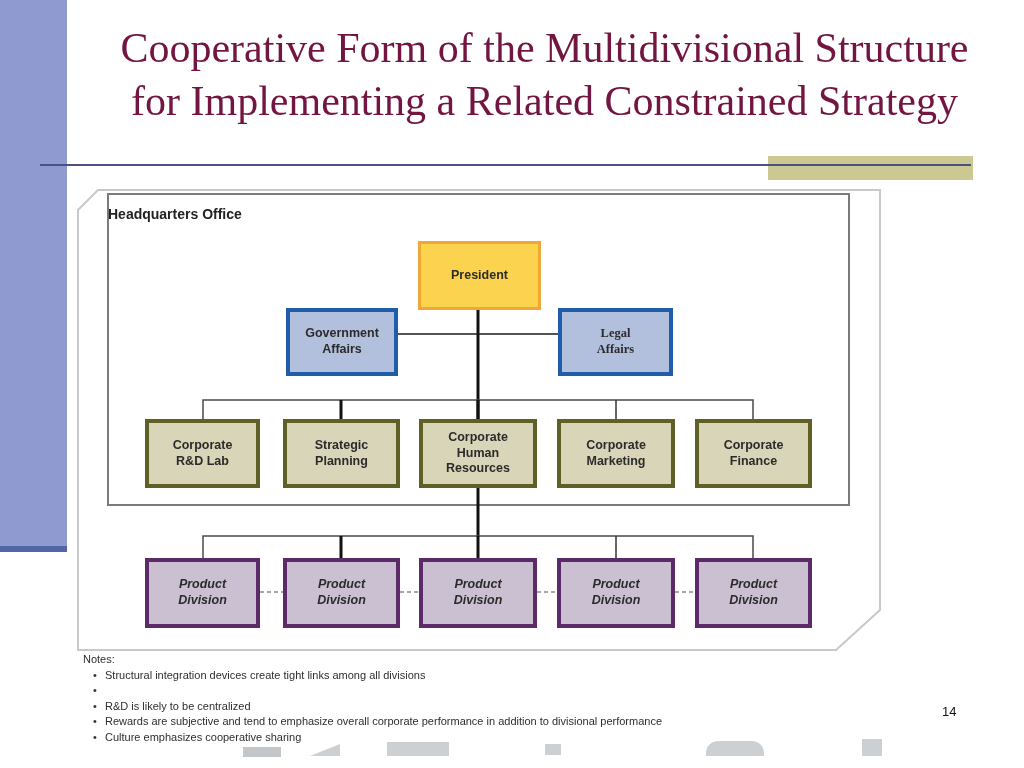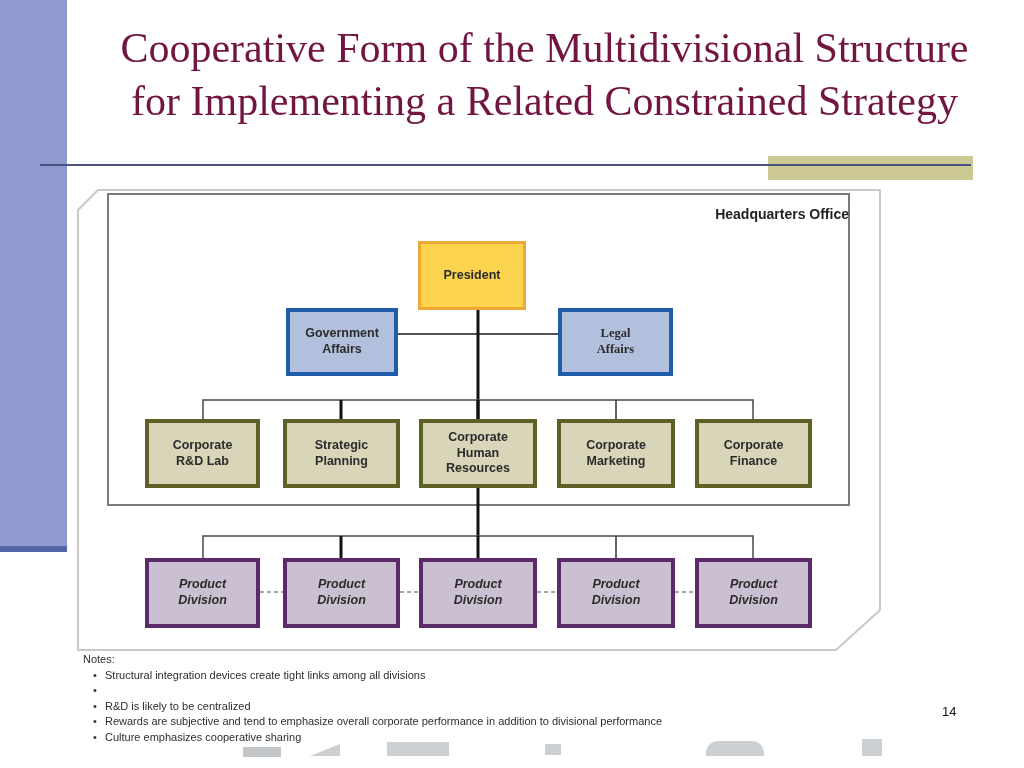--- a/index.html
+++ b/index.html
@@ -19,30 +19,30 @@
   .khaki-rect{position:absolute;left:768px;top:156px;width:205px;height:24px;background:#ccc891;}
   .divider{position:absolute;left:40px;top:164px;width:931px;height:2px;background:#4b5282;}
 
   
   .lines{position:absolute;left:0;top:0;z-index:1;}
 
   
   .box{position:absolute;z-index:2;display:flex;align-items:center;justify-content:center;
        text-align:center;font-weight:700;font-size:12.5px;line-height:1.25;color:#2b2b2b;
        white-space:pre-line;box-sizing:border-box;}
-  .president{left:418px;top:241px;width:108px;height:69px;background:#fcd34f;border:3px solid #efa836;}
+  .president{left:418px;top:241px;width:123px;height:69px;background:#fcd34f;border:3px solid #efa836;}
   .staff{background:#b3c0dd;border:4px solid #1f5ca9;margin-top:8px;}
   .gov{left:286px;top:300px;width:112px;height:68px;}
   .legal{left:558px;top:300px;width:115px;height:68px;font-family:Liberation Serif, serif;}
   .corp{background:#d9d5b8;border:4px solid #5f6026;top:419px;height:69px;}
   .div{background:#cac0d1;border:4px solid #5c2a69;top:558px;height:70px;font-style:italic;}
   .c1{left:145px;width:115px;} .c2{left:283px;width:117px;} .c3{left:419px;width:118px;}
   .c4{left:557px;width:118px;} .c5{left:695px;width:117px;}
 
-  .hq-label{position:absolute;left:108px;top:206px;width:741px;z-index:2;text-align:right;
+  .hq-label{position:absolute;left:108px;top:206px;width:741px;z-index:2;text-align:left;
             font-weight:700;font-size:14px;color:#222;}
 
   
   .notes{position:absolute;left:75px;top:652px;width:830px;z-index:3;color:#2e2e2e;
          font-size:11px;line-height:15.5px;margin-left:8px;}
   .note-item{display:flex;}
   .note-item .bullet{width:12px;margin-left:10px;flex:none;}
 
   .page-num{position:absolute;left:942px;top:704px;font-size:13px;color:#111;z-index:4;}
 

